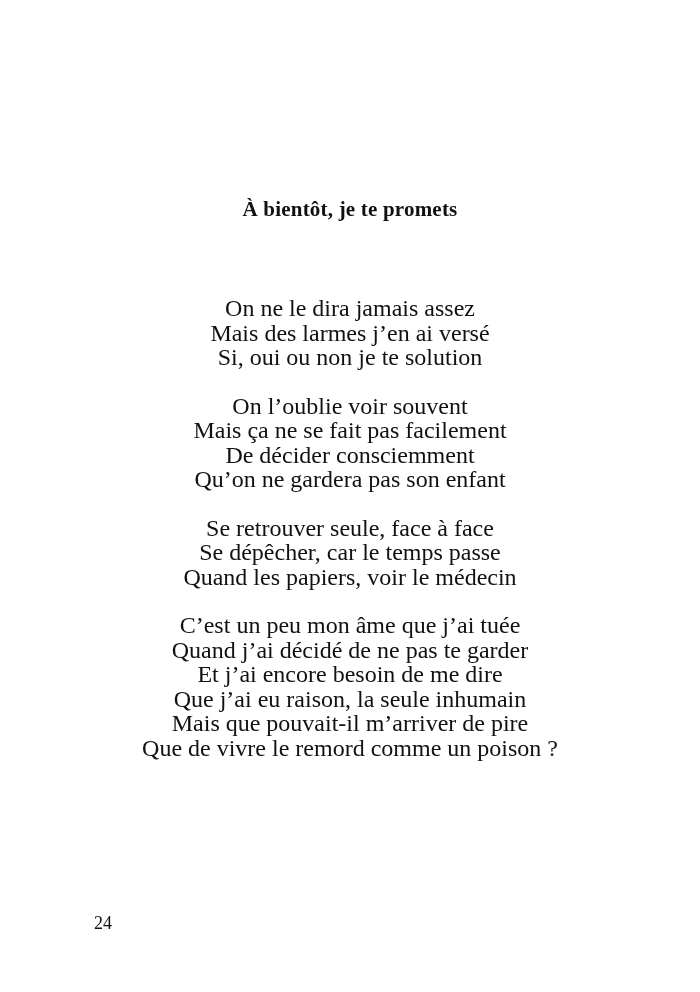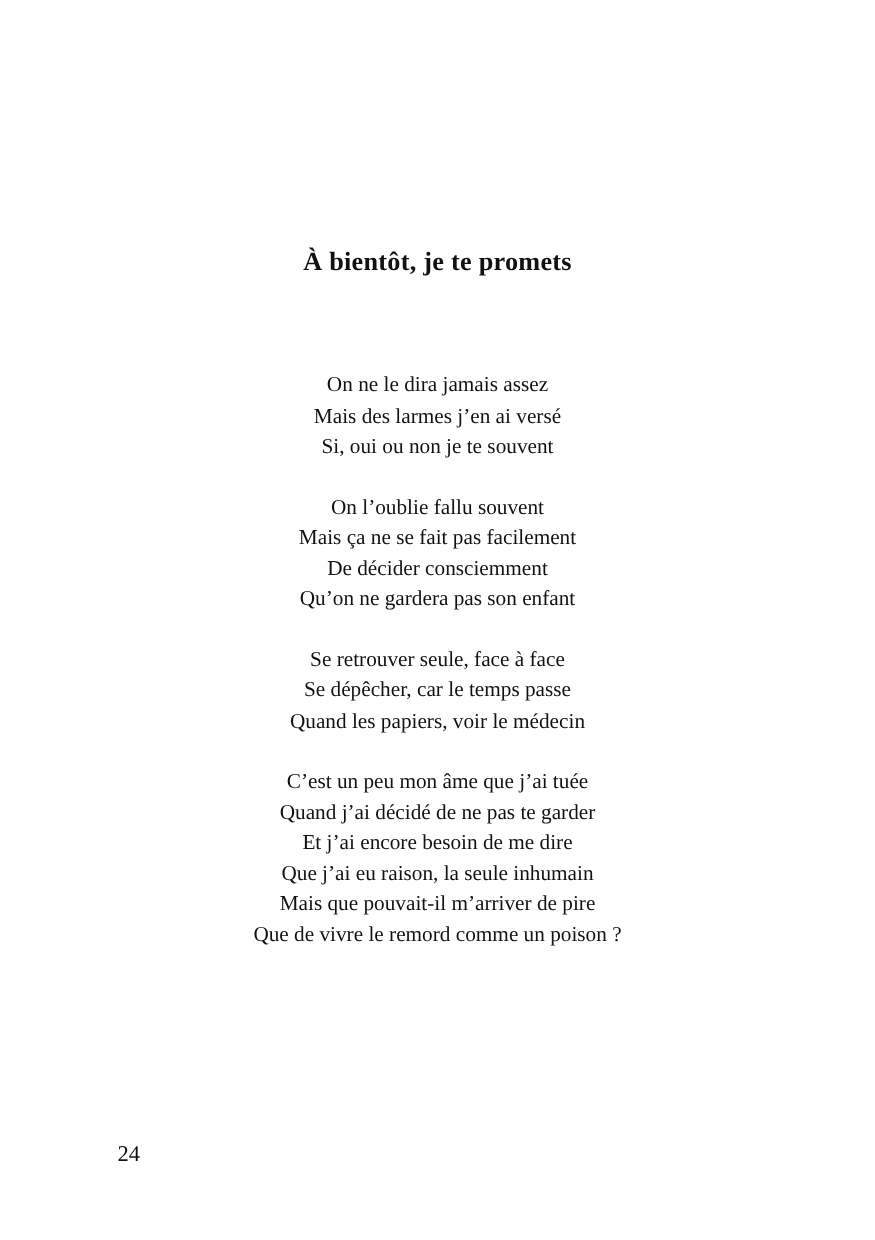--- a/index.html
+++ b/index.html
@@ -30,21 +30,21 @@
     line-height: 28px;
     letter-spacing: 0.2px;
     color: #111111;
   }
   .poem {
     position: absolute;
     top: 296px;
     left: 0;
     width: 700px;
     text-align: center;
-    font-size: 17px;
+    font-size: 24px;
     line-height: 24.5px;
     color: #111111;
   }
   .stanza {
     margin-bottom: 24px;
   }
   .stanza:last-child {
     margin-bottom: 0;
     text-align: center;
   }
@@ -65,25 +65,25 @@
 
 <div class="page">
 
   <h1 class="poem-title">À bientôt, je te promets</h1>
 
   <div class="poem">
 
     <div class="stanza">
       <div class="poem-line">On ne le dira jamais assez</div>
       <div class="poem-line">Mais des larmes j’en ai versé</div>
-      <div class="poem-line">Si, oui ou non je te souvent</div>
+      <div class="poem-line">Si, oui ou non je te solution</div>
     </div>
 
     <div class="stanza">
-      <div class="poem-line">On l’oublie fallu souvent</div>
+      <div class="poem-line">On l’oublie voir souvent</div>
       <div class="poem-line">Mais ça ne se fait pas facilement</div>
       <div class="poem-line">De décider consciemment</div>
       <div class="poem-line">Qu’on ne gardera pas son enfant</div>
     </div>
 
     <div class="stanza">
       <div class="poem-line">Se retrouver seule, face à face</div>
       <div class="poem-line">Se dépêcher, car le temps passe</div>
       <div class="poem-line">Quand les papiers, voir le médecin</div>
     </div>

